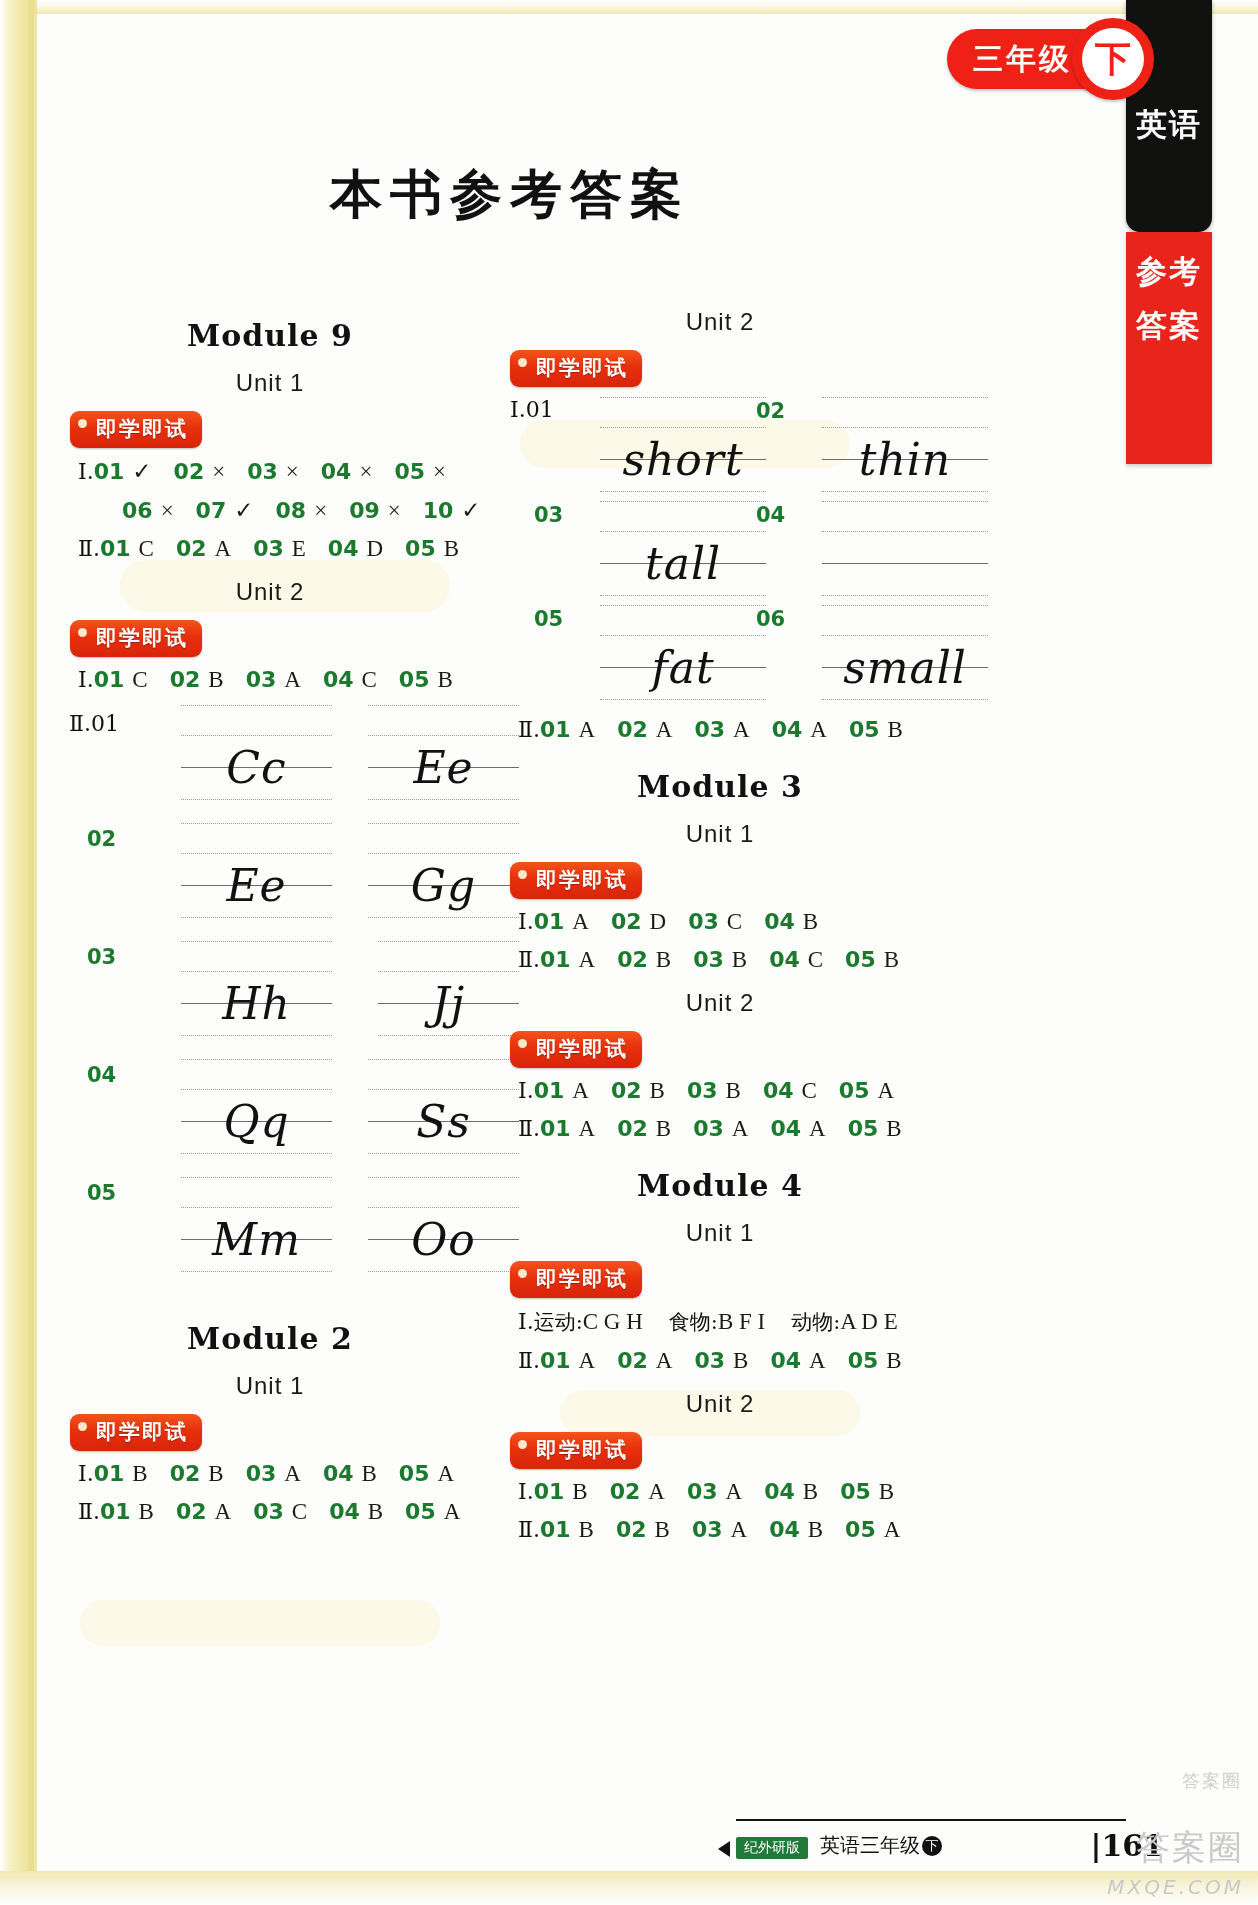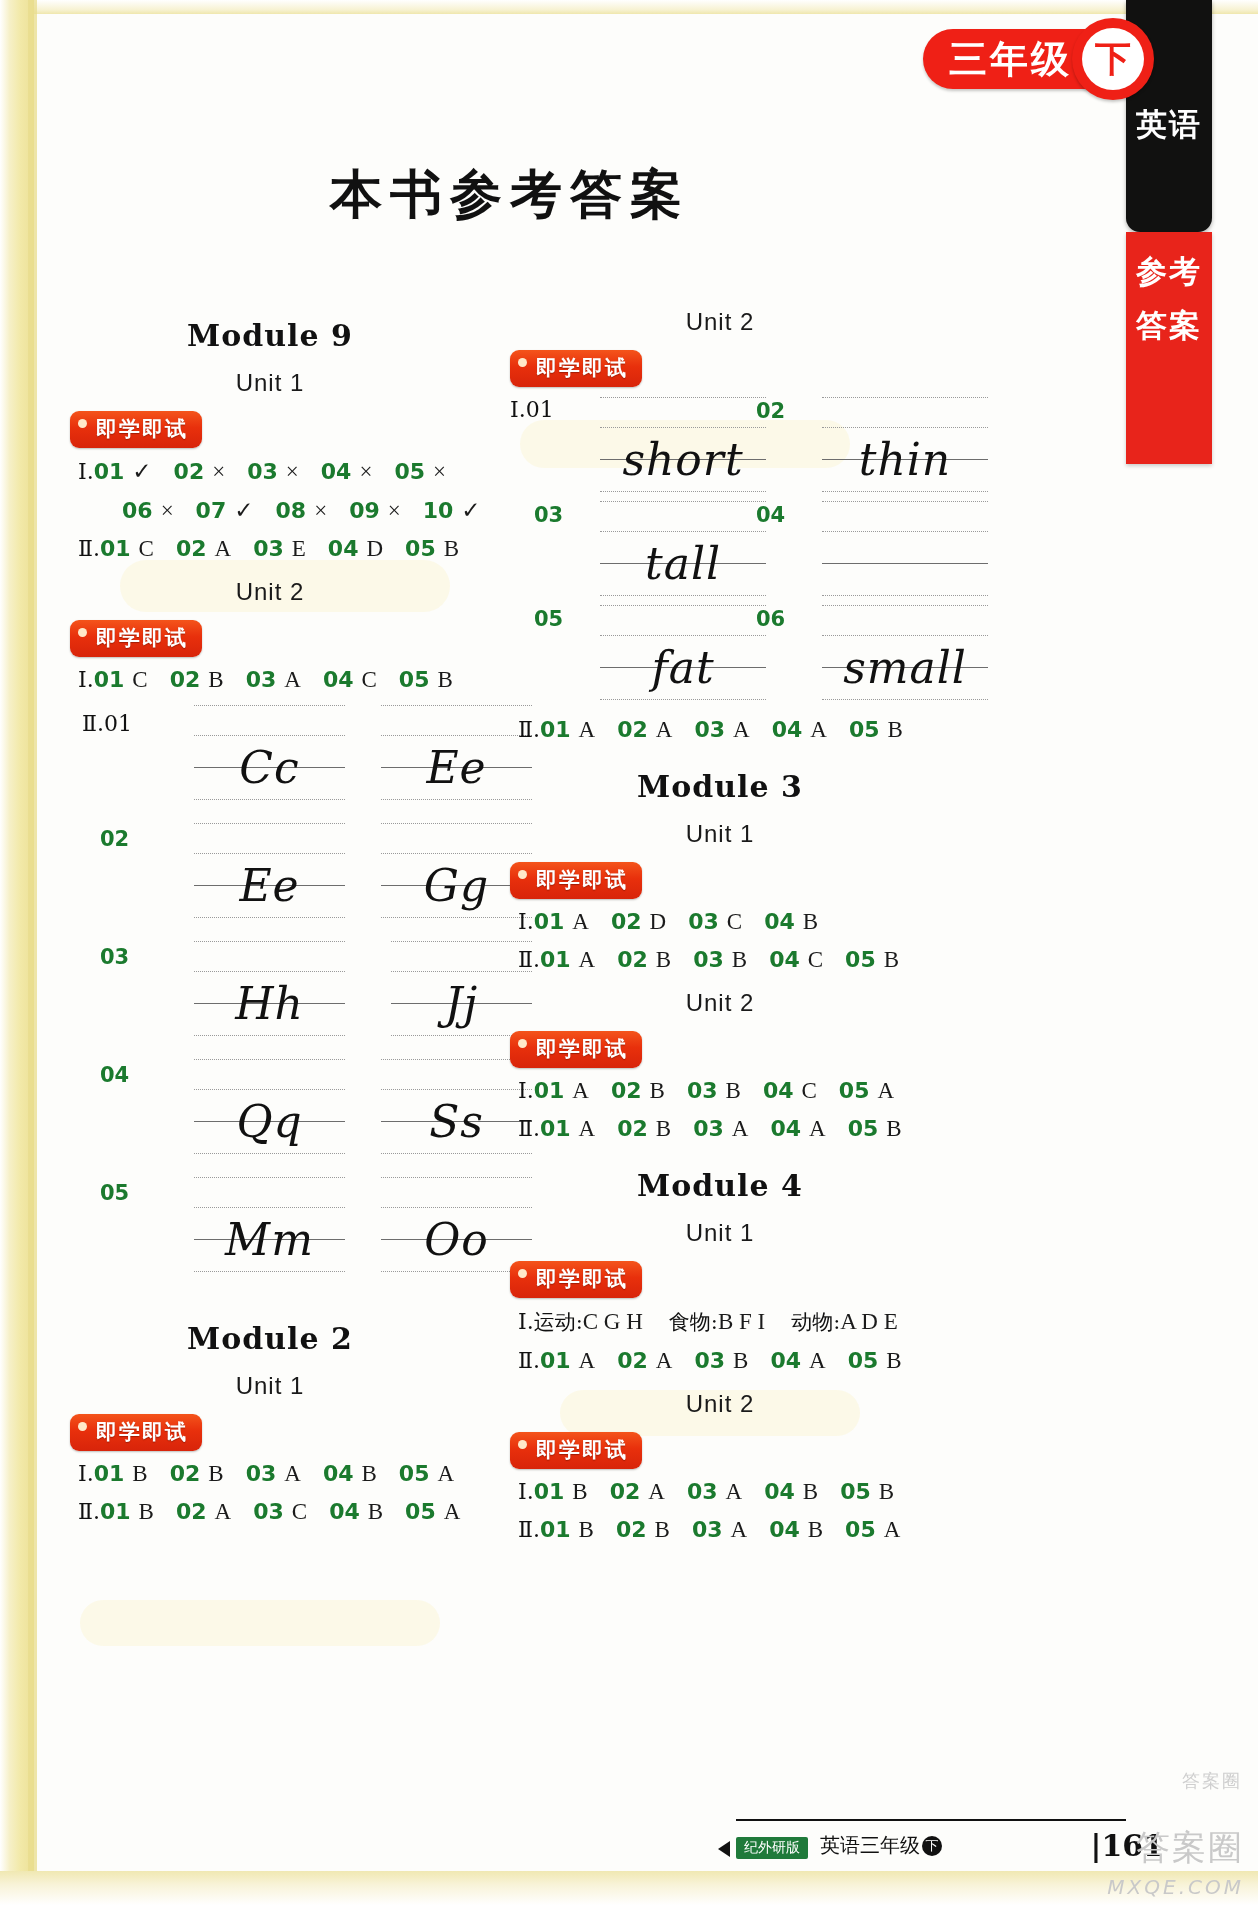--- a/index.html
+++ b/index.html
@@ -58,21 +58,21 @@
   }
   
   .grade-pill{
     position:absolute;right:126px;top:29px;height:60px;
     background:#ef2016;border-radius:32px;
     padding:0 60px 0 26px;
     display:flex;align-items:center;
     box-shadow:0 2px 3px rgba(0,0,0,.22);
   }
   .grade-pill .g-text{
-    color:#fff;font-size:38px;font-weight:bold;letter-spacing:3px;
+    color:#fff;font-size:30px;font-weight:bold;letter-spacing:3px;
     font-family:"DejaVu Serif", serif;white-space:nowrap;
   }
   .grade-circle{
     position:absolute;right:104px;top:18px;width:82px;height:82px;border-radius:50%;
     background:#ef2016;display:flex;align-items:center;justify-content:center;
     box-shadow:0 2px 3px rgba(0,0,0,.22);
   }
   .grade-circle .inner{
     width:62px;height:62px;border-radius:50%;background:#ffffff;
     display:flex;align-items:center;justify-content:center;
@@ -232,21 +232,21 @@
   <div class="col col-left" id="col-left" style="top:292px;">
       <div class="module-head" style="margin: 26px 0px 6px;">Module 9</div>
       <div class="unit-head" style="margin: 16px 0px 4px;">Unit 1</div>
       <div class="badge-row" style="margin: 14px 0px 10px 10px;"><span class="badge">即学即试</span></div>
       <div class="ans-row" style="margin: 0px 0px 12px 18px;"><span class="rn">Ⅰ.</span><span class="qn">01</span><span class="gap-s"></span><span class="av">✓</span><span class="gap"></span><span class="qn">02</span><span class="gap-s"></span><span class="av">×</span><span class="gap"></span><span class="qn">03</span><span class="gap-s"></span><span class="av">×</span><span class="gap"></span><span class="qn">04</span><span class="gap-s"></span><span class="av">×</span><span class="gap"></span><span class="qn">05</span><span class="gap-s"></span><span class="av">×</span></div>
       <div class="ans-row" style="margin: 0px 0px 12px 18px;"><span class="gap" style="width: 44px;"></span><span class="qn">06</span><span class="gap-s"></span><span class="av">×</span><span class="gap"></span><span class="qn">07</span><span class="gap-s"></span><span class="av">✓</span><span class="gap"></span><span class="qn">08</span><span class="gap-s"></span><span class="av">×</span><span class="gap"></span><span class="qn">09</span><span class="gap-s"></span><span class="av">×</span><span class="gap"></span><span class="qn">10</span><span class="gap-s"></span><span class="av">✓</span></div>
       <div class="ans-row" style="margin: 0px 0px 12px 18px;"><span class="rn">Ⅱ.</span><span class="qn">01</span><span class="gap-s"></span><span class="av">C</span><span class="gap"></span><span class="qn">02</span><span class="gap-s"></span><span class="av">A</span><span class="gap"></span><span class="qn">03</span><span class="gap-s"></span><span class="av">E</span><span class="gap"></span><span class="qn">04</span><span class="gap-s"></span><span class="av">D</span><span class="gap"></span><span class="qn">05</span><span class="gap-s"></span><span class="av">B</span></div>
       <div class="unit-head" style="margin: 16px 0px 4px;">Unit 2</div>
       <div class="badge-row" style="margin: 14px 0px 10px 10px;"><span class="badge">即学即试</span></div>
       <div class="ans-row" style="margin: 0px 0px 12px 18px;"><span class="rn">Ⅰ.</span><span class="qn">01</span><span class="gap-s"></span><span class="av">C</span><span class="gap"></span><span class="qn">02</span><span class="gap-s"></span><span class="av">B</span><span class="gap"></span><span class="qn">03</span><span class="gap-s"></span><span class="av">A</span><span class="gap"></span><span class="qn">04</span><span class="gap-s"></span><span class="av">C</span><span class="gap"></span><span class="qn">05</span><span class="gap-s"></span><span class="av">B</span></div>
-      <div style="margin: 4px 0px 8px 22px;">
+      <div style="margin: 4px 0px 8px 9px;">
         <div style="position: relative; height: 118px;">
           <div class="rowlabel" style="left: 0px;">Ⅱ.01</div>
           <div class="writebox" style="position: absolute; width: 185px; display: inline-block; vertical-align: top; left: 78px; top: 0px;">
             <div style="position: absolute; left: 34px; right: 0px; top: 0px; height: 104px;">
               <div class="wb-lines">
                 <div class="wl dot" style="top: 0px;"></div>
                 <div class="wl dot" style="top: 30px;"></div>
                 <div class="wl solid" style="top: 62px;"></div>
                 <div class="wl dot" style="top: 94px;"></div>
               </div>

